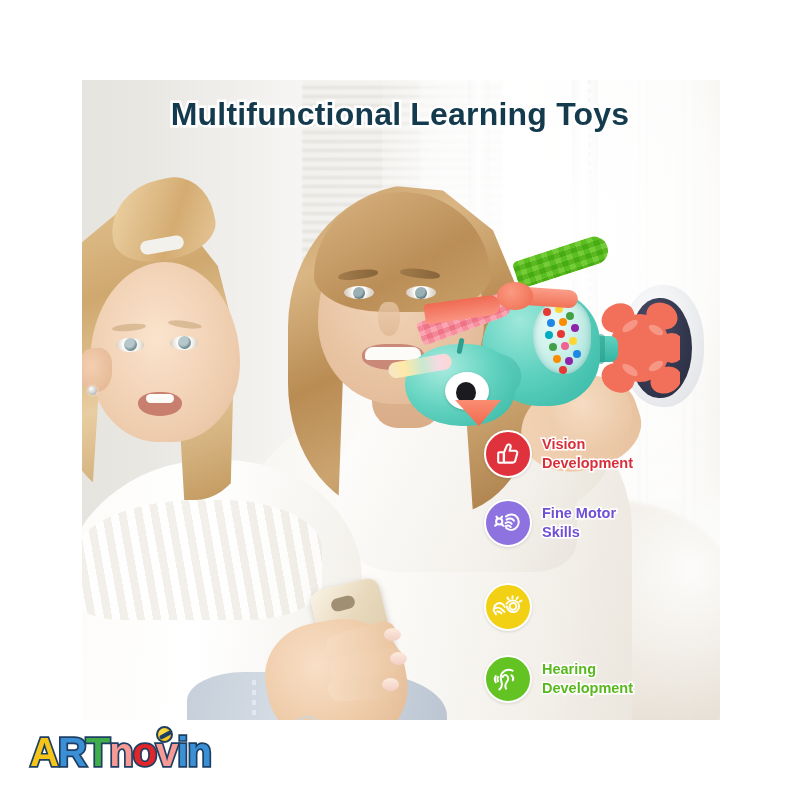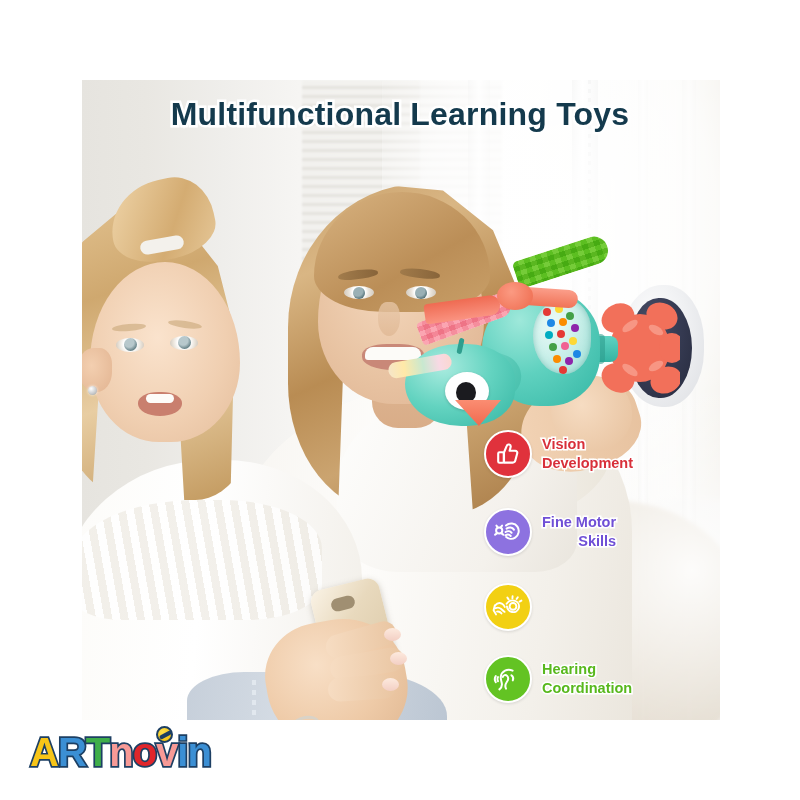--- a/index.html
+++ b/index.html
@@ -382,21 +382,21 @@
     box-shadow:0 1px 3px rgba(0,0,0,.12);
     flex:0 0 48px;
   }
   .badge .label{
     font-size:14.5px; font-weight:bold; line-height:1.28;
     -webkit-text-stroke:3.2px #ffffff;
     paint-order: stroke fill;
     white-space:pre-line;
   }
   .b1{ top:0;justify-content:space-between; }
-  .b2{ top:78px;text-align:right; }
+  .b2{ top:69px; }
   .b3{ top:153px; }
   .b4{ top:225px; }
 
   
   .logo{
     position:absolute; left:30px; top:728px; height:44px;
     font-size:38px; font-weight:bold; letter-spacing:-1px;
     display:flex; align-items:flex-end;
   }
   .logo span{
@@ -602,21 +602,21 @@
           <g fill="none" stroke="#ffffff" stroke-width="2" stroke-linejoin="round" stroke-linecap="round">
             <path d="M14 24.6 C12.6 22 13.4 20 14.8 18 C16.4 15.7 16.6 13.4 15.1 11.9 C13.6 10.4 11.2 11 10.8 13"></path>
             <path d="M20.6 6.6 C15.4 4.2 9.6 7 8.8 12.6 C8.4 15.4 9.6 17.4 9.9 20 C10.1 22.3 9.2 24 7.4 25.4"></path>
             <path d="M19.4 11.2 C21 12.4 21.6 14.6 20.8 16.4"></path>
             <path d="M3.8 12 C2.6 13.8 2.6 16.4 3.8 18.2"></path>
             <path d="M6 13 C5.2 14.3 5.2 15.9 6 17.2"></path>
           </g>
         </svg>
       </div>
       <div class="label" style="color:#58b81d">Hearing
-Coordination</div>
+Development</div>
     </div>
   </div>
 
   <div class="logo">
     <span class="big" style="color:#f7c518">A</span>
     <span class="big" style="color:#3b8fd4">R</span>
     <span class="big" style="color:#3fae4a">T</span>
     <span class="low" style="color:#f79a96">n</span>
     <span class="low" style="color:#e0262b">o</span>
     <span class="low" style="color:#f79a96">v</span>

